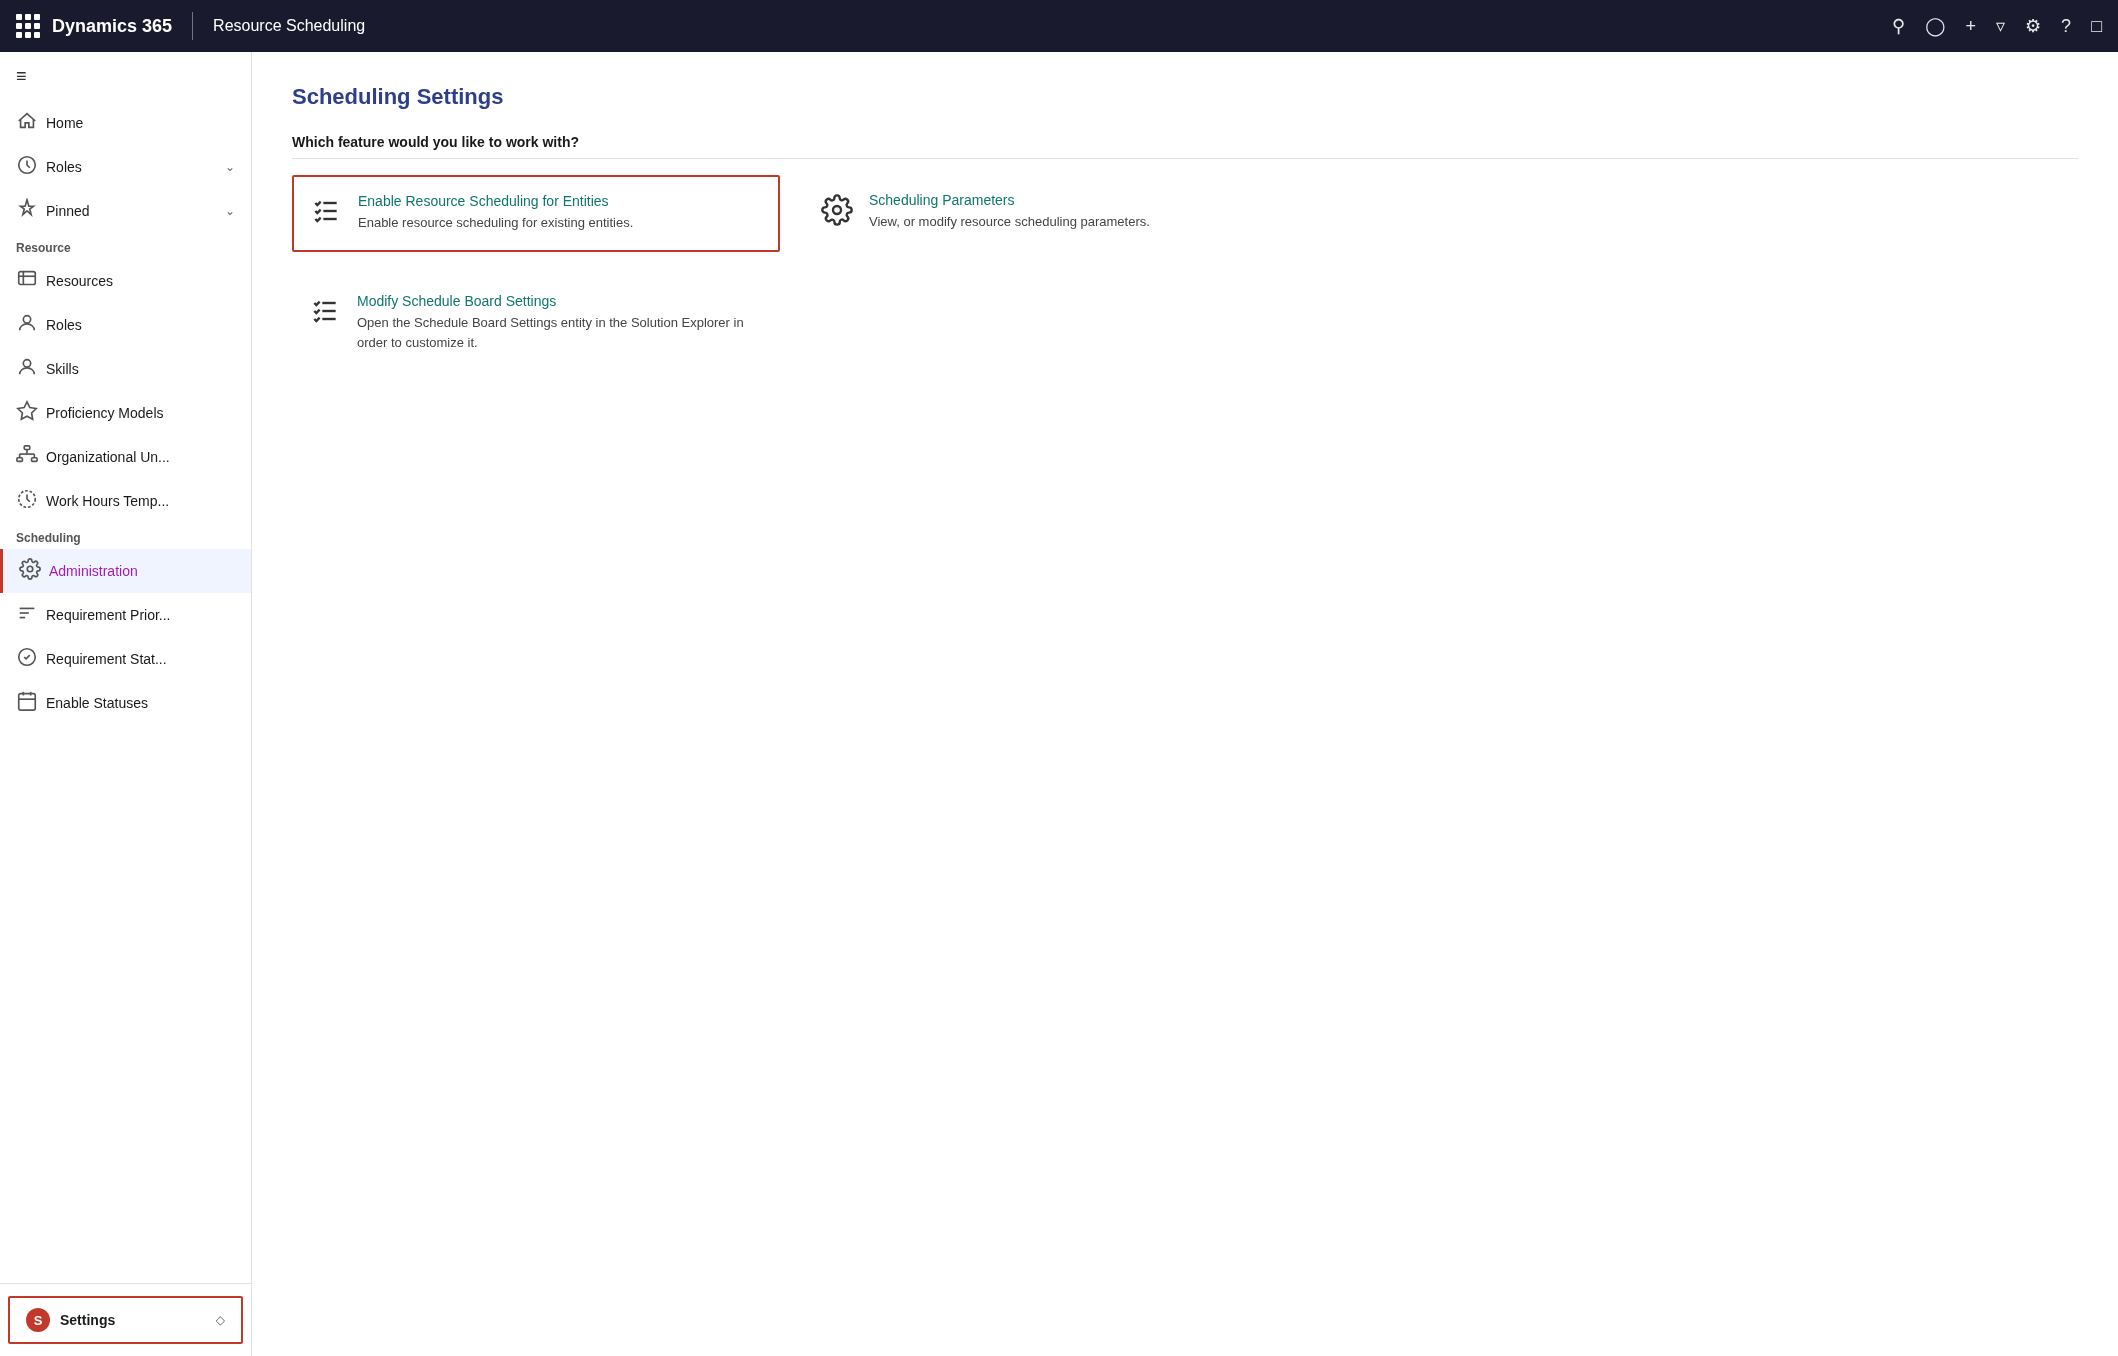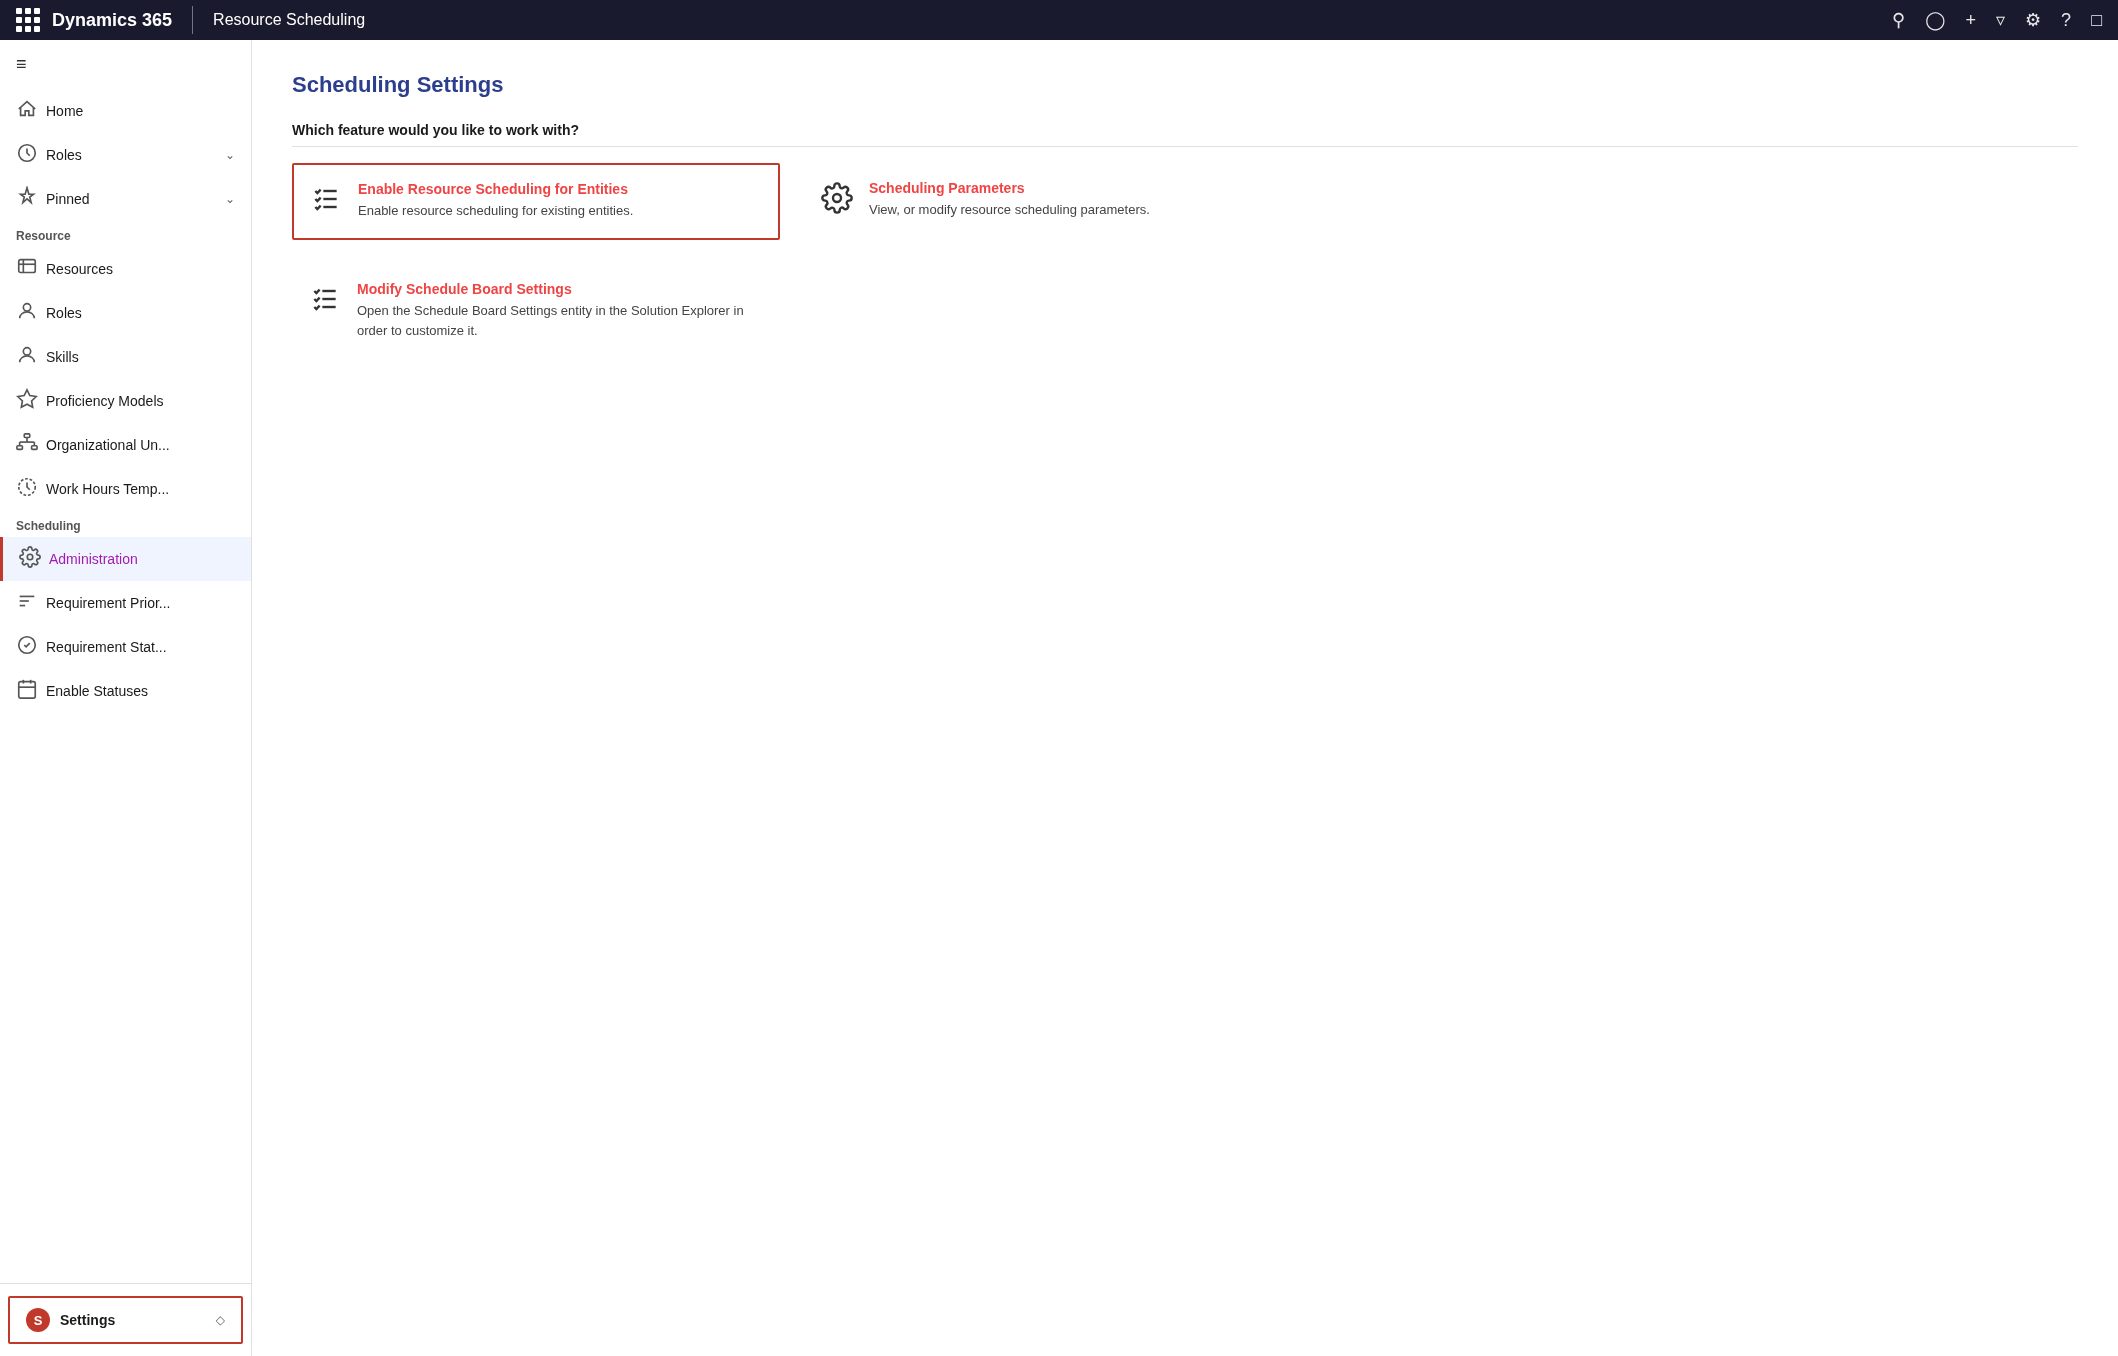--- a/index.html
+++ b/index.html
@@ -4,21 +4,21 @@
   <style>
     * { box-sizing: border-box; margin: 0; padding: 0; }
     body { font-family: 'Segoe UI', sans-serif; display: flex; flex-direction: column; height: 100vh; overflow: hidden; background: #fff; }
 
     
     .top-nav {
       background: #1a1a2e;
       color: #fff;
       display: flex;
       align-items: center;
-      height: 40px;
+      height: 52px;
       padding: 0 16px;
       flex-shrink: 0;
       gap: 12px;
       justify-content: center;
     }
     .top-nav-grid {
       display: grid;
       grid-template-columns: repeat(3, 6px);
       grid-template-rows: repeat(3, 6px);
       gap: 3px;
@@ -217,22 +217,22 @@
     .feature-card-icon {
       font-size: 28px;
       color: #444;
       flex-shrink: 0;
       margin-top: 2px;
     }
 
     .feature-card-content {}
     .feature-card-title {
       font-size: 14px;
-      font-weight: 700;
-      color: #ef4444;
+      font-weight: 400;
+      color: #0f766e;
       margin-bottom: 4px;
     }
     .feature-card-desc {
       font-size: 13px;
       color: #444;
       line-height: 1.5;
     }
 
     
     .icon-svg {

